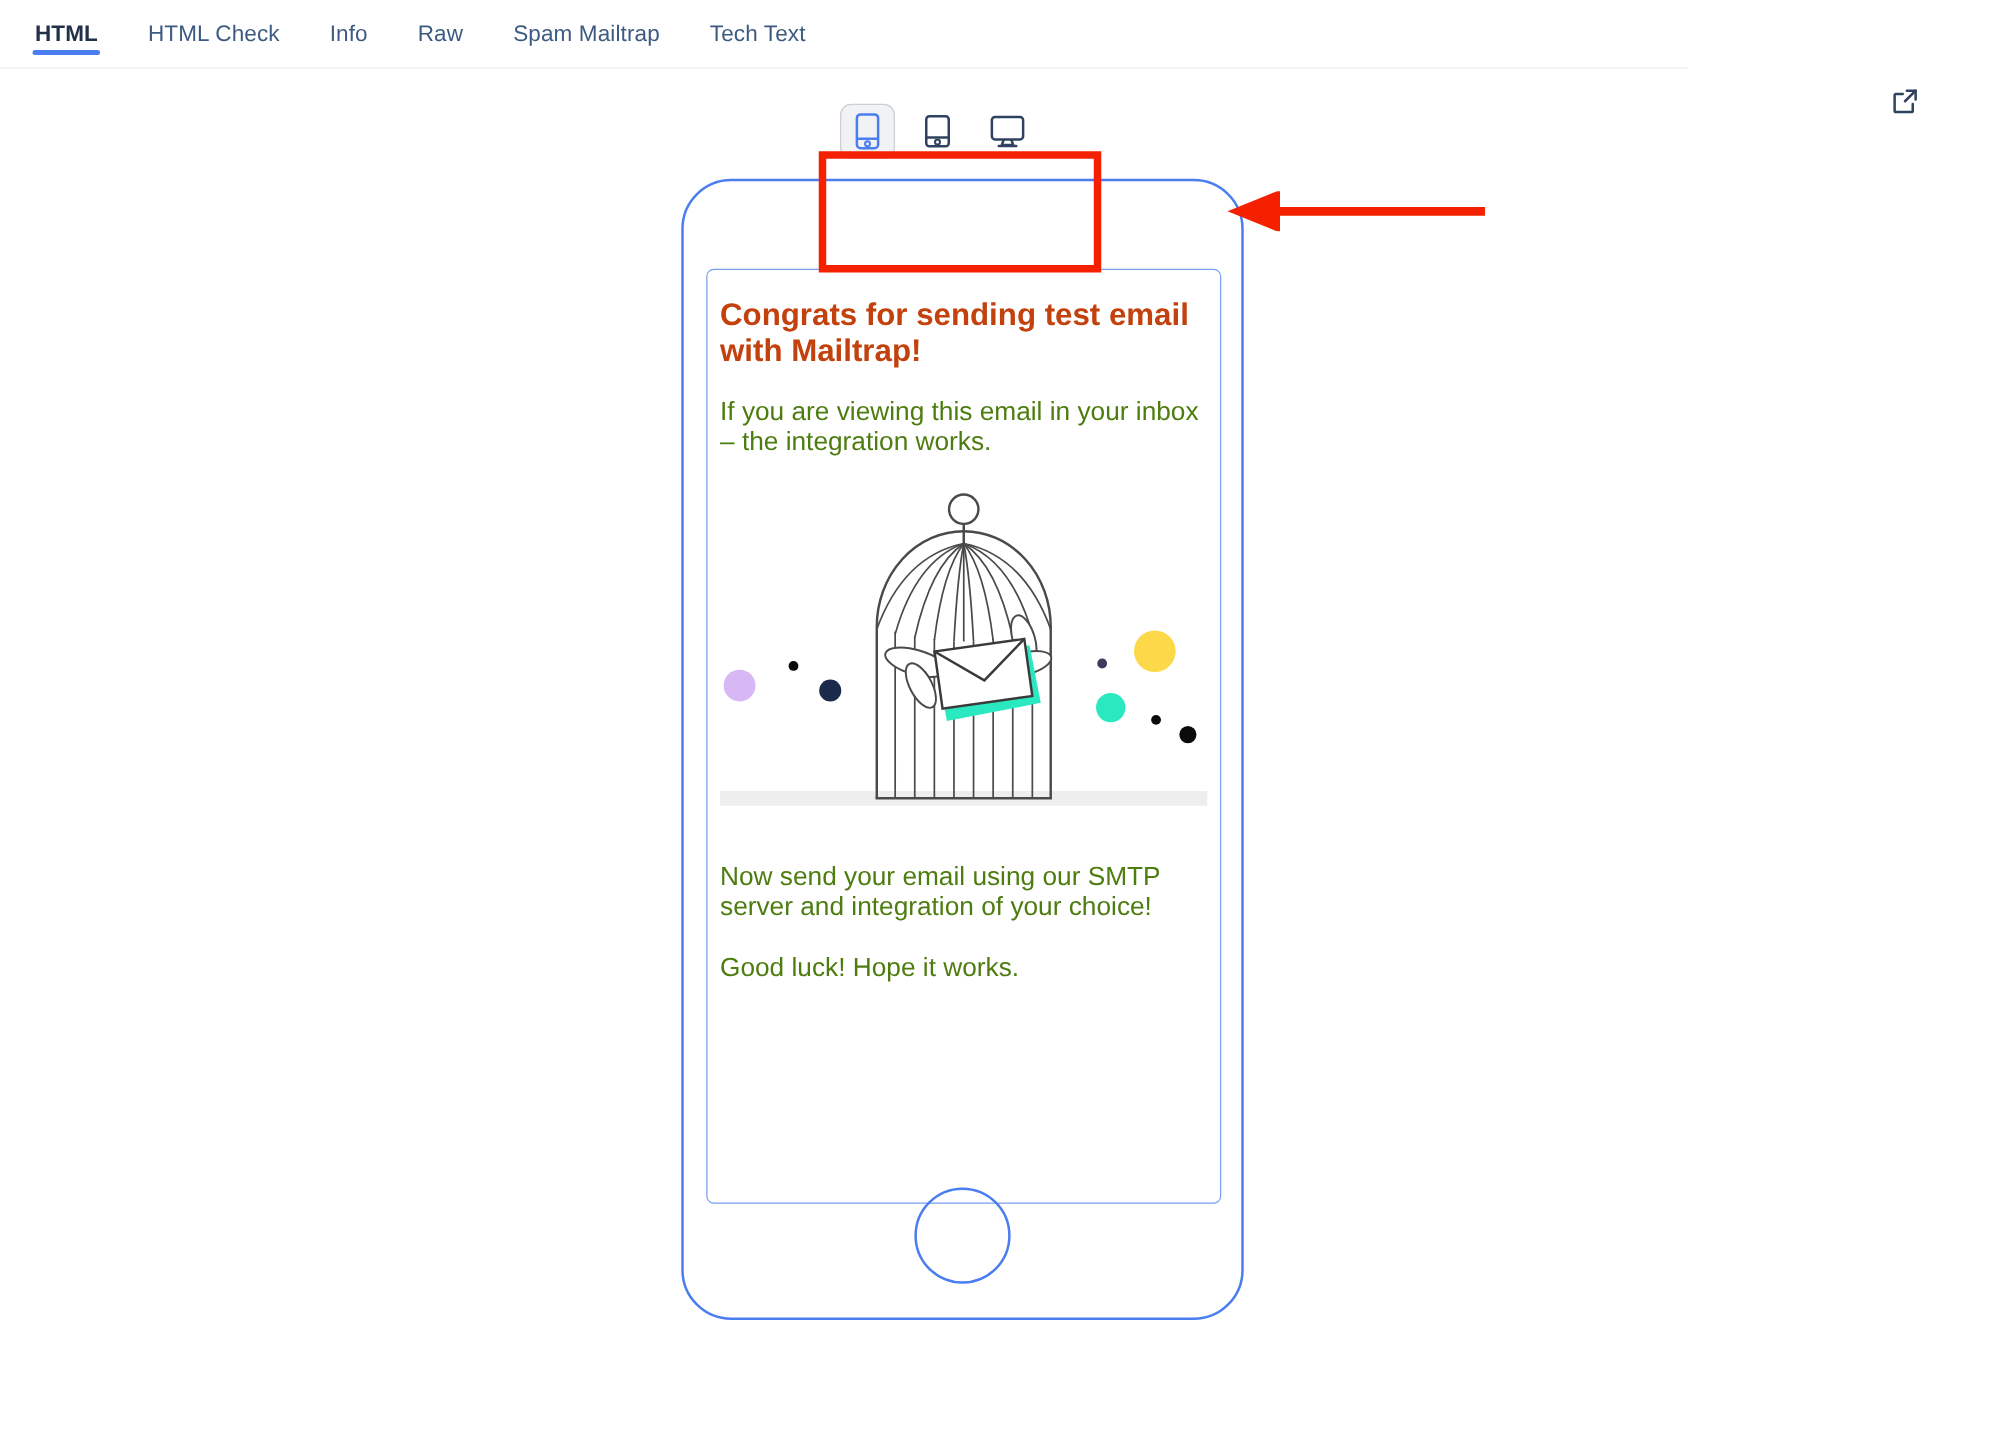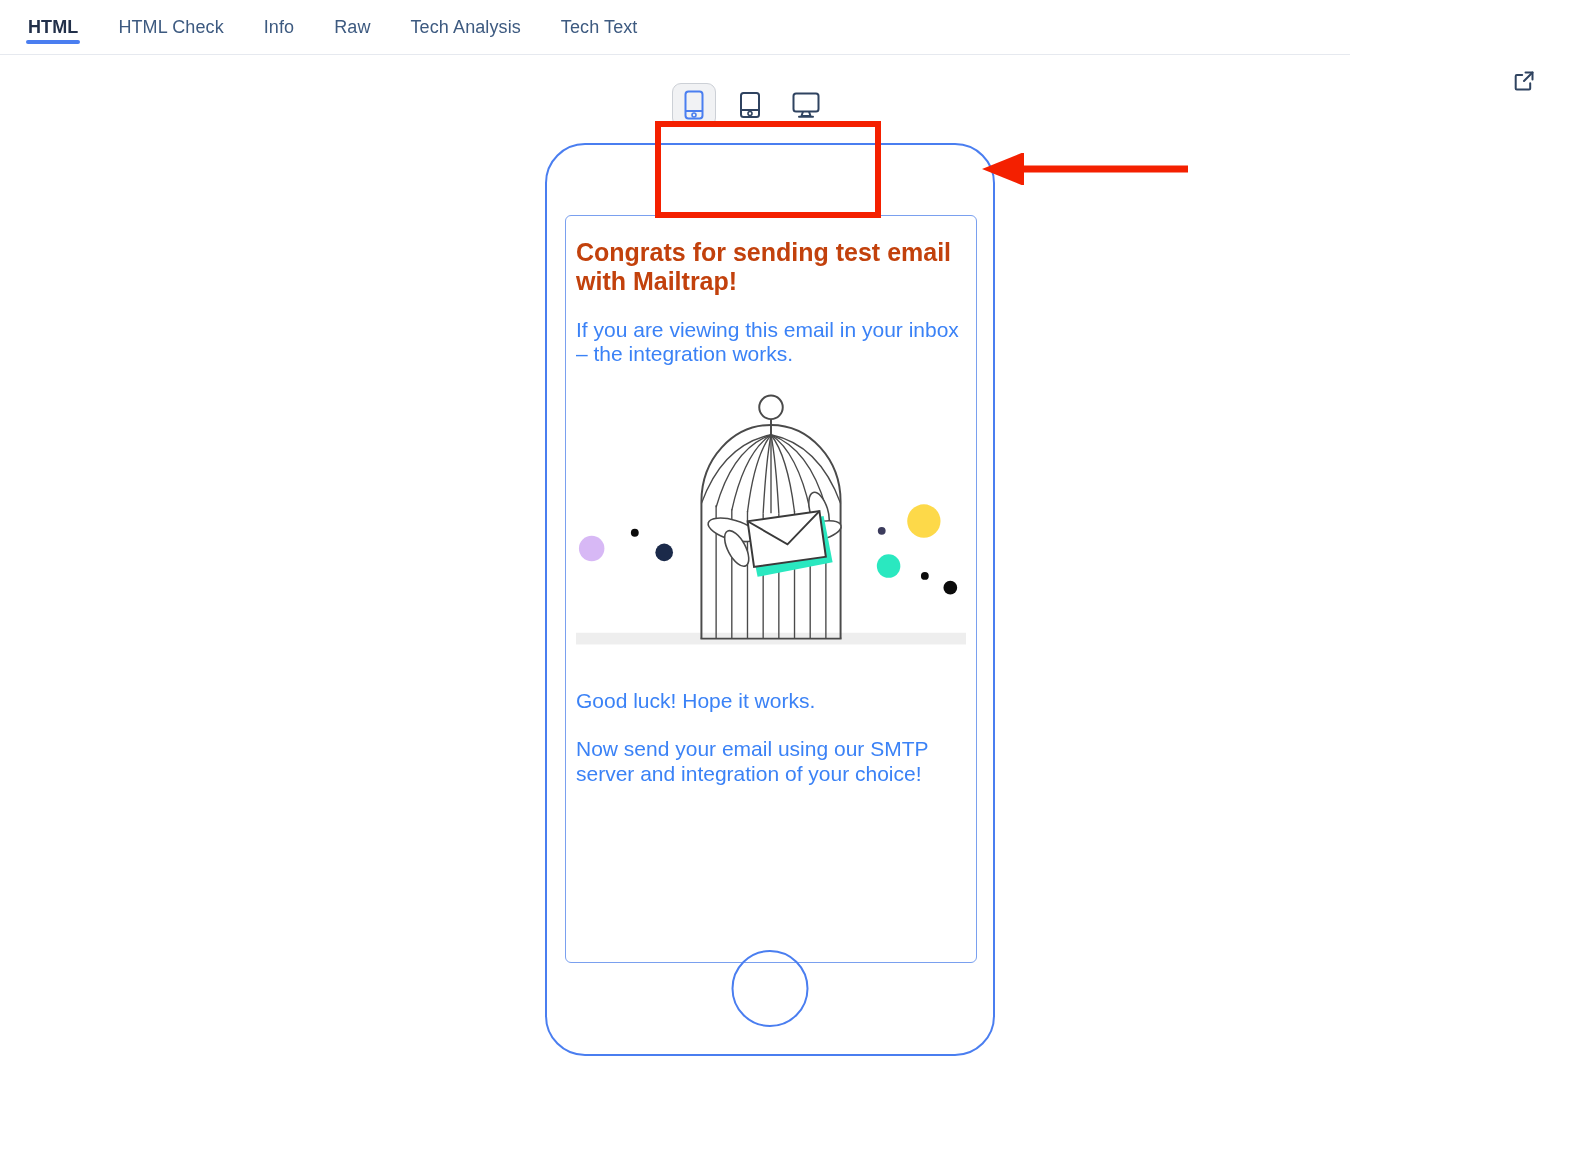--- a/index.html
+++ b/index.html
@@ -181,21 +181,21 @@
     margin: 0 0 22px 0;
     font-size: 25px;
     line-height: 1.15;
     font-weight: bold;
     color: #c2410c;
   }
   .email-para {
     margin: 12px 0 10px 0;
     font-size: 21px;
     line-height: 1.17;
-    color: #3b82f6;
+    color: #4d7c0f;
   }
   #email-illustration {
     margin: 14px 0 8px 0;
     width: 100%;
   }
   #email-tail { margin-top: 24px; }
   #email-tail .email-para + .email-para { margin-top: 24px; }
 </style>
 </head>
 <body>
@@ -216,21 +216,21 @@
 
       <div class="tab">
         <span>Info</span>
       </div>
 
       <div class="tab">
         <span>Raw</span>
       </div>
 
       <div class="tab">
-        <span>Tech Analysis</span>
+        <span>Spam Mailtrap</span>
       </div>
 
 
       <div class="tab">
         <span>Tech Text</span>
       </div>
 
     </div>
   </div>
 
@@ -335,22 +335,22 @@
             <circle cx="60" cy="142" r="4" fill="#0b0b0b"></circle>
             <circle cx="90" cy="162" r="9" fill="#1b2a4a"></circle>
             <circle cx="312" cy="140" r="4" fill="#3b3b5c"></circle>
             <circle cx="355" cy="130" r="17" fill="#fdd949"></circle>
             <circle cx="319" cy="176" r="12" fill="#2ae8c0"></circle>
             <circle cx="356" cy="186" r="4" fill="#0b0b0b"></circle>
             <circle cx="382" cy="198" r="7" fill="#0b0b0b"></circle>
           </svg>
 
           <div id="email-tail">
+            <p class="email-para">Now send your email using our SMTP server and integration of your choice!</p>
             <p class="email-para">Good luck! Hope it works.</p>
-            <p class="email-para">Now send your email using our SMTP server and integration of your choice!</p>
           </div>
 
         </div>
       </div>
 
       <div id="home-button"></div>
     </div>
 
     <div id="annot-box"></div>
 

